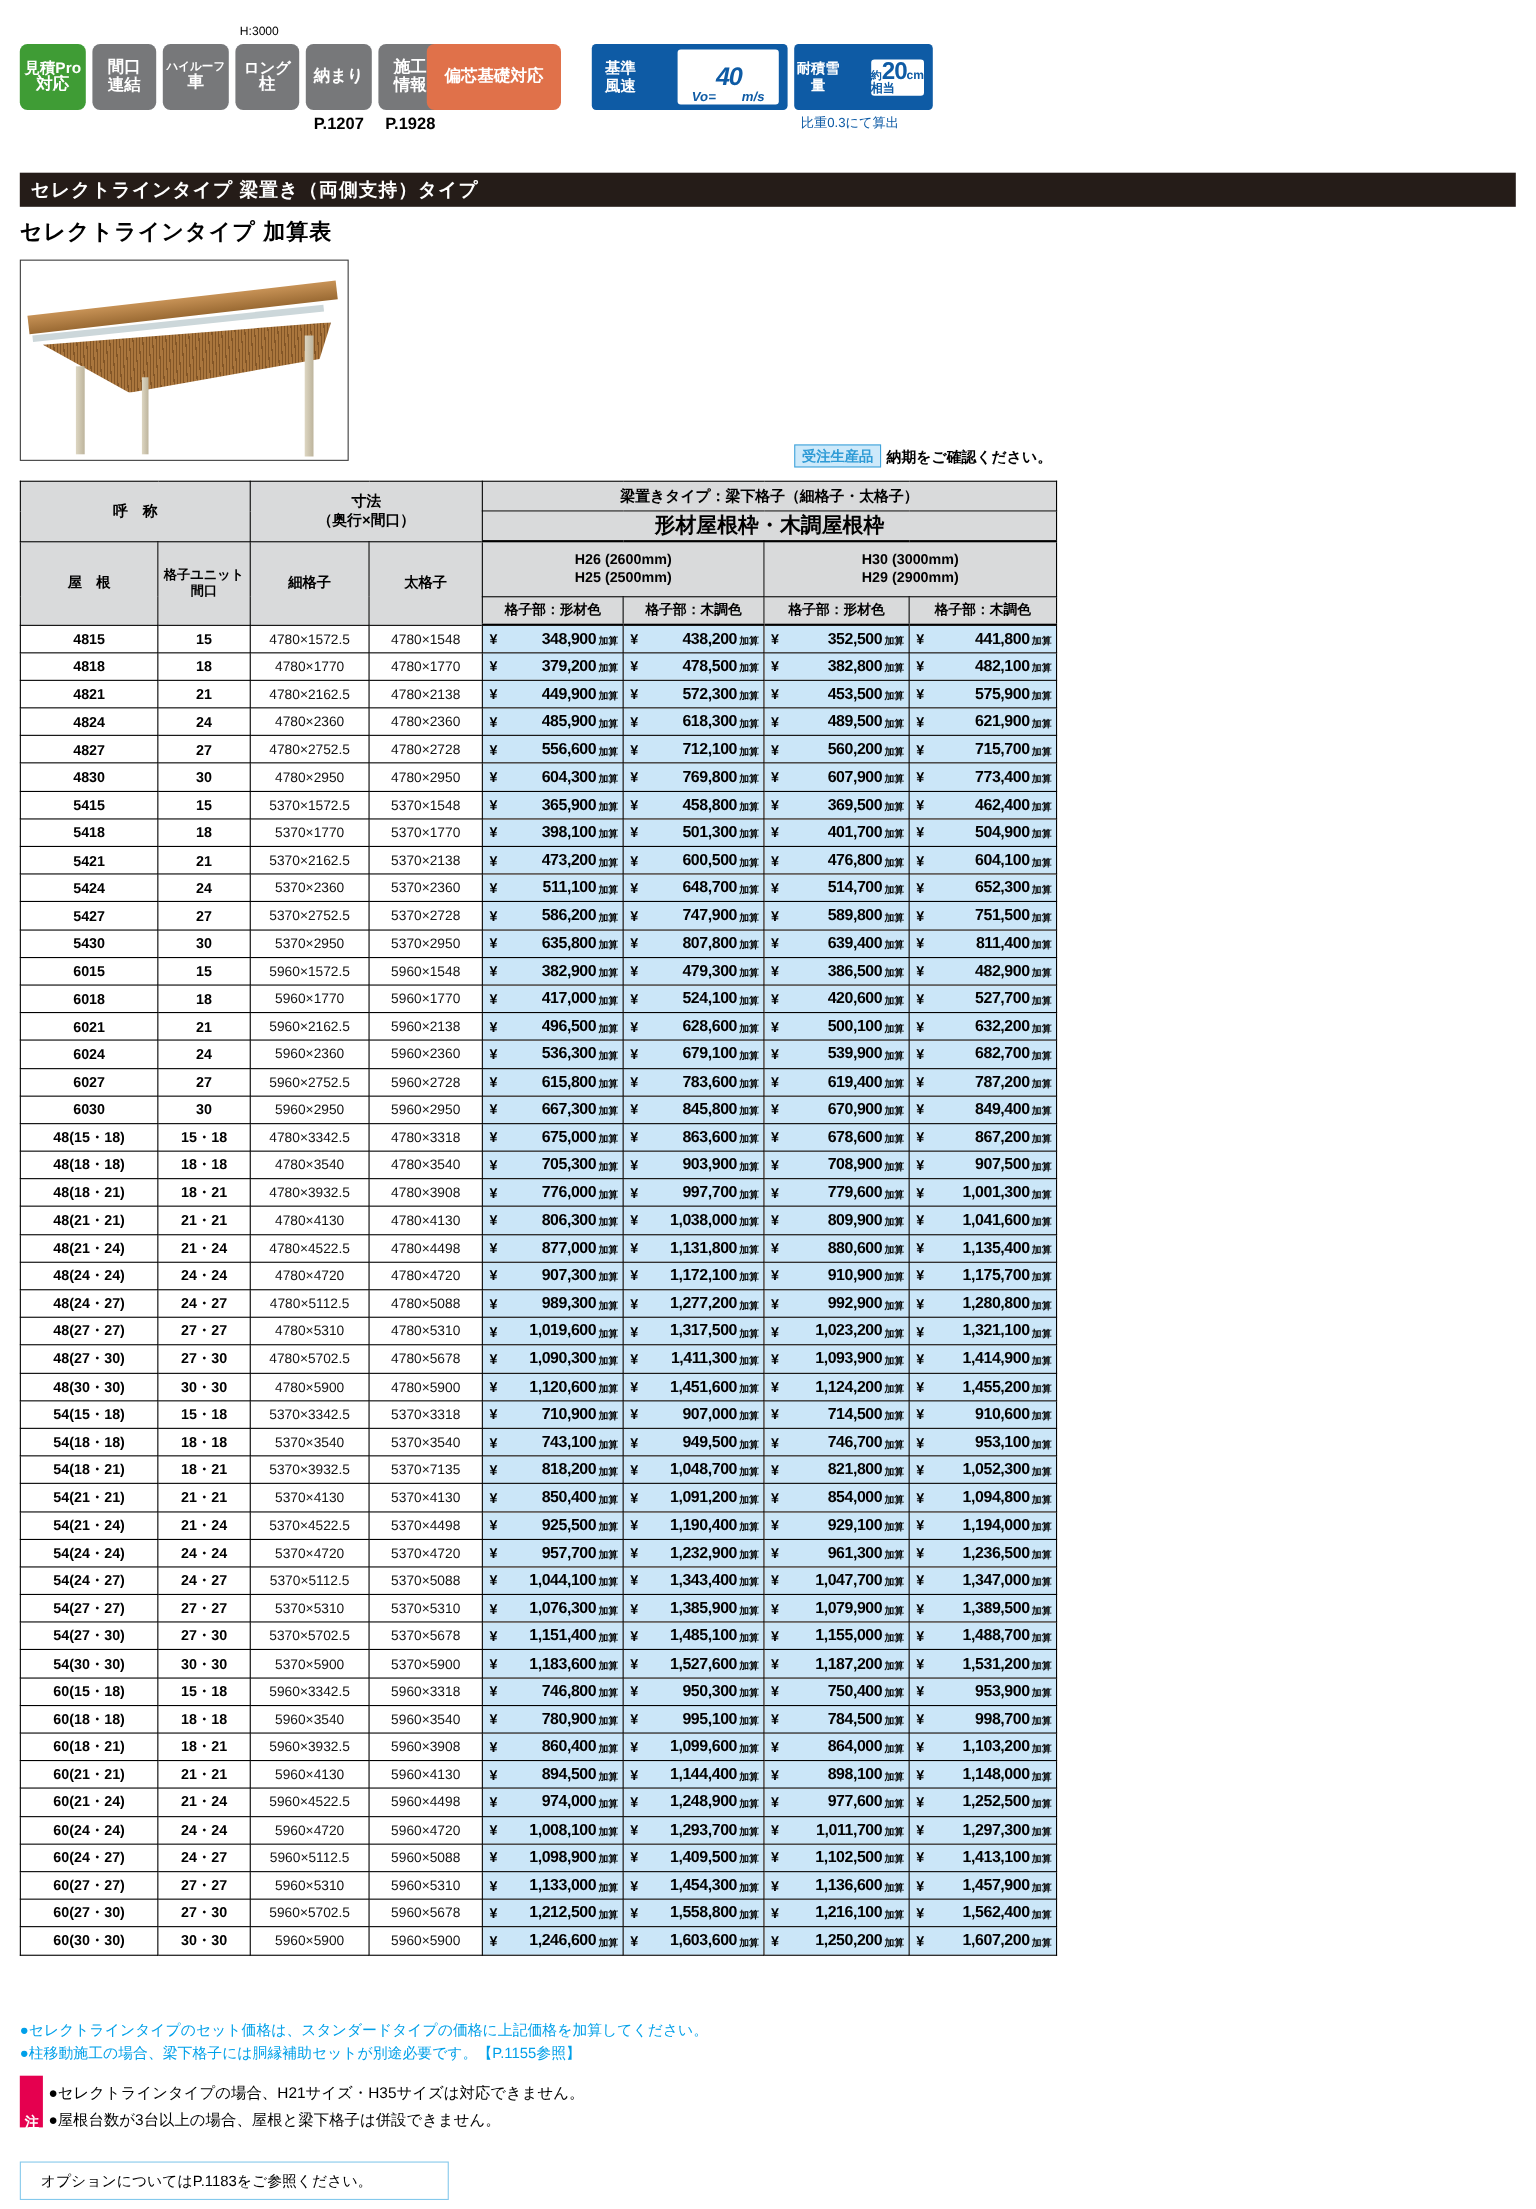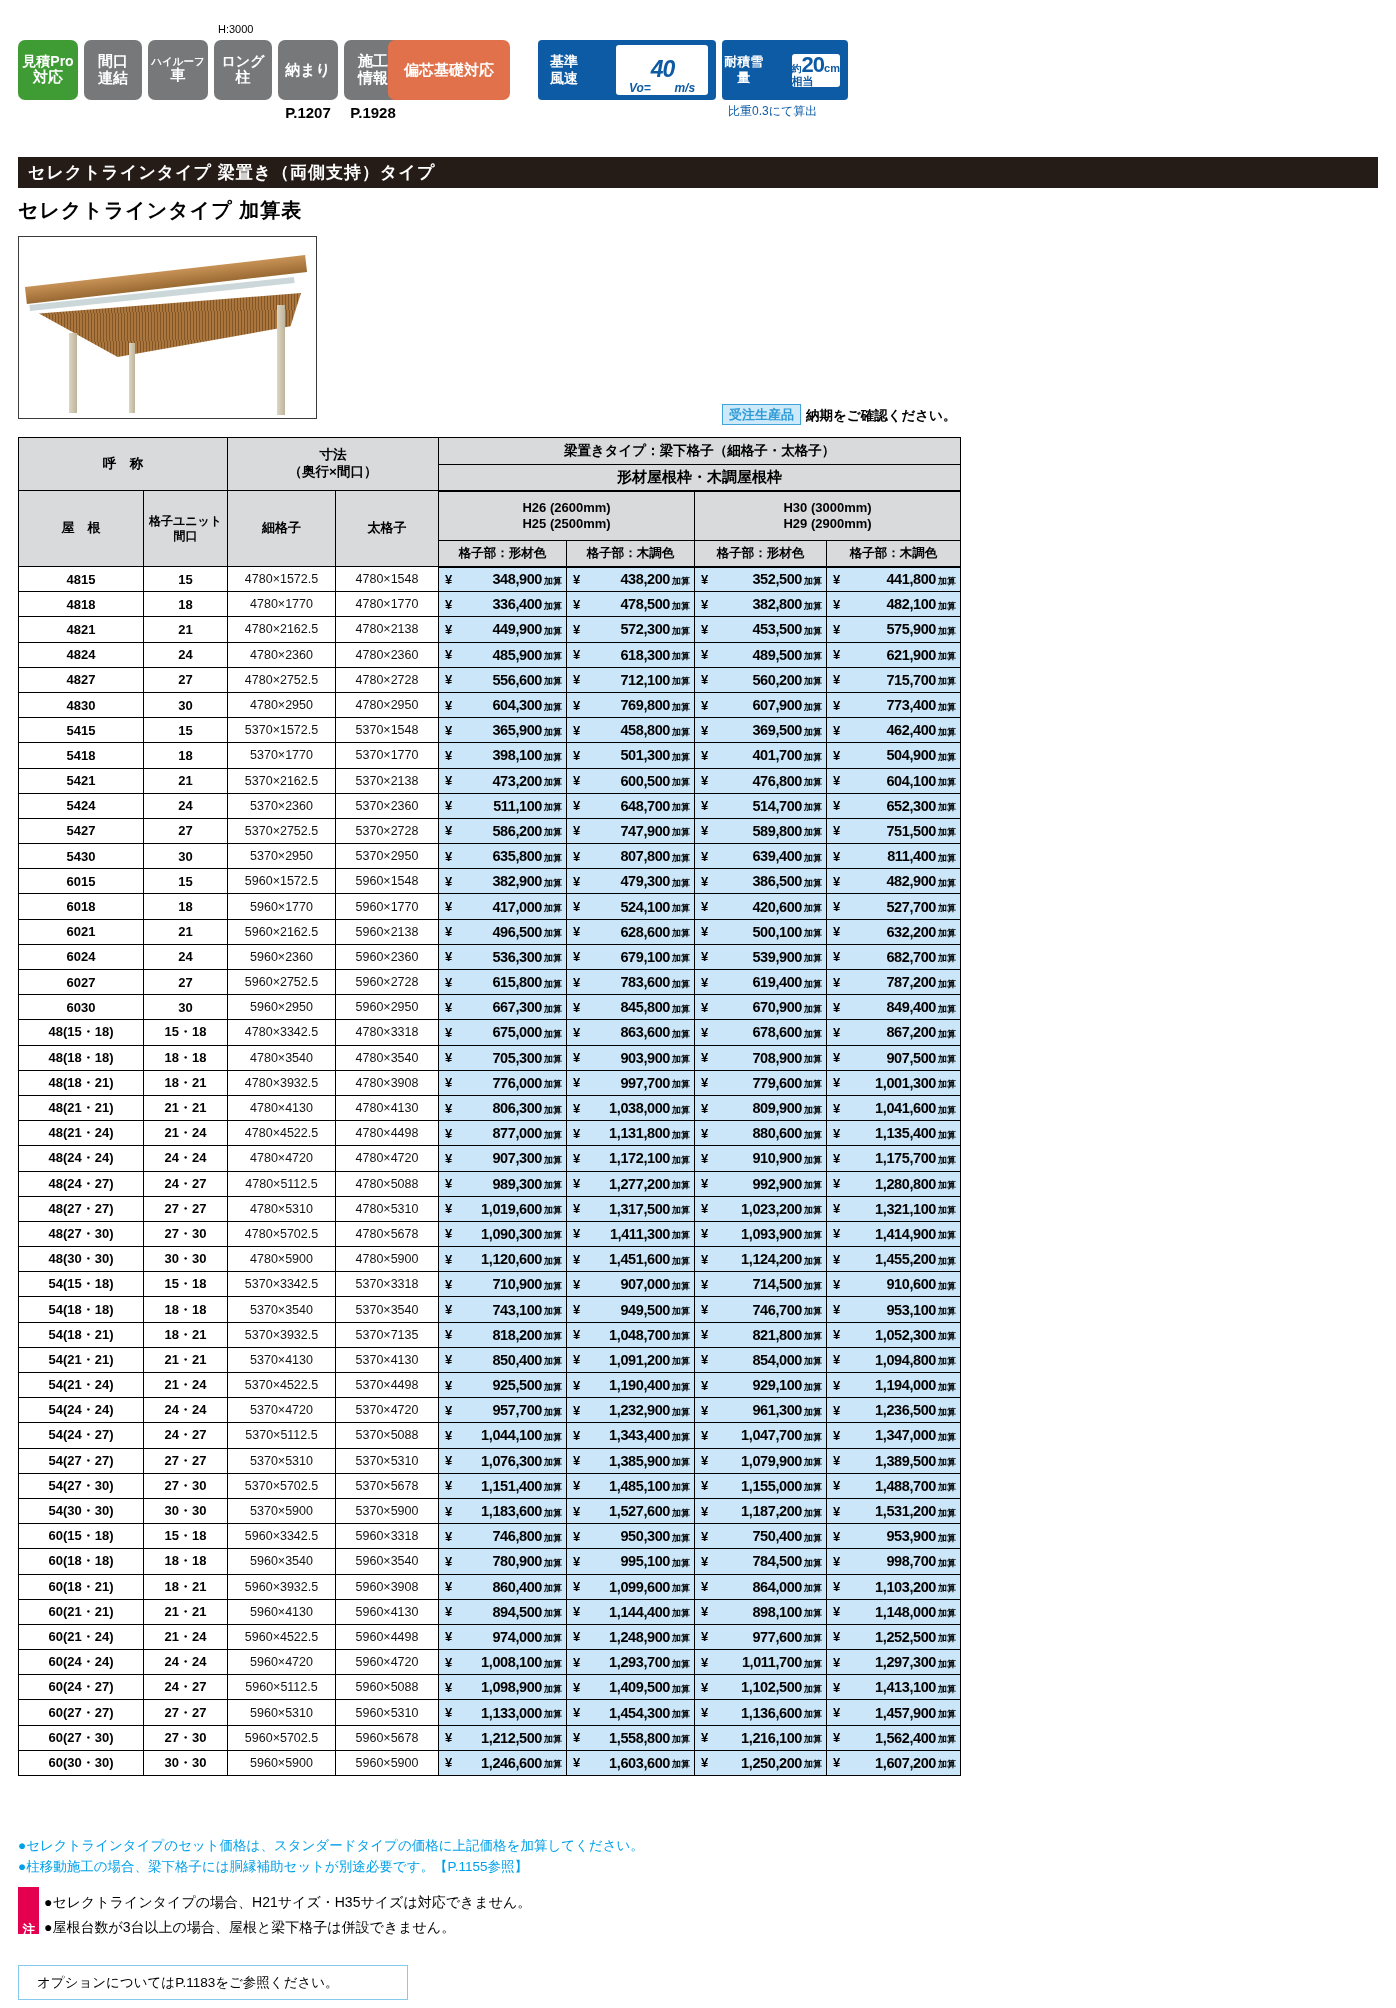--- a/index.html
+++ b/index.html
@@ -70,21 +70,21 @@
   table.price-table {
     position:absolute; left:18px; top:437px; width:942px;
     border-collapse:collapse; table-layout:fixed;
   }
   .price-table th, .price-table td {
     border:1px solid #000; text-align:center; vertical-align:middle;
     overflow:hidden; white-space:nowrap;
   }
   .price-table thead th { background:#d9dadb; font-weight:bold; }
   .th-a { height:27px; font-size:13.5px; }
-  .th-b { height:26px; font-size:15px; border-bottom-width:2px !important; }
+  .th-b { height:26px; font-size:19px; border-bottom-width:2px !important; }
   .th-c { height:50px; font-size:13px; line-height:1.25; }
   .th-d { height:26px; font-size:12.5px; border-bottom-width:2px !important; }
   .two-line { display:block; line-height:1.25; }
   tbody td { height:25.2px; font-size:13px; background:#fff; }
   td.c-name { font-weight:bold; font-size:13px;margin-top:20px; }
   td.c-unit { font-weight:bold; font-size:13px; }
   td.c-dim  { font-size:12.5px; color:#111; }
   td.c-price { background:#cbe6f8; padding:0; }
   .pwrap { display:flex; align-items:center; padding:0 4px 0 6px; height:100%; }
   .yen { font-weight:bold; font-size:13px; }
@@ -268,21 +268,21 @@
         </td>
       </tr>
       <tr>
         <td class="c-name">4818</td>
         <td class="c-unit">18</td>
         <td class="c-dim">4780×1770</td>
         <td class="c-dim">4780×1770</td>
         <td class="c-price">
           <div class="pwrap">
             <span class="yen">¥</span>
-            <span class="num">336,400</span>
+            <span class="num">379,200</span>
             <span class="kasan">加算</span>
           </div>
         </td>
         <td class="c-price">
           <div class="pwrap">
             <span class="yen">¥</span>
             <span class="num">478,500</span>
             <span class="kasan">加算</span>
           </div>
         </td>

